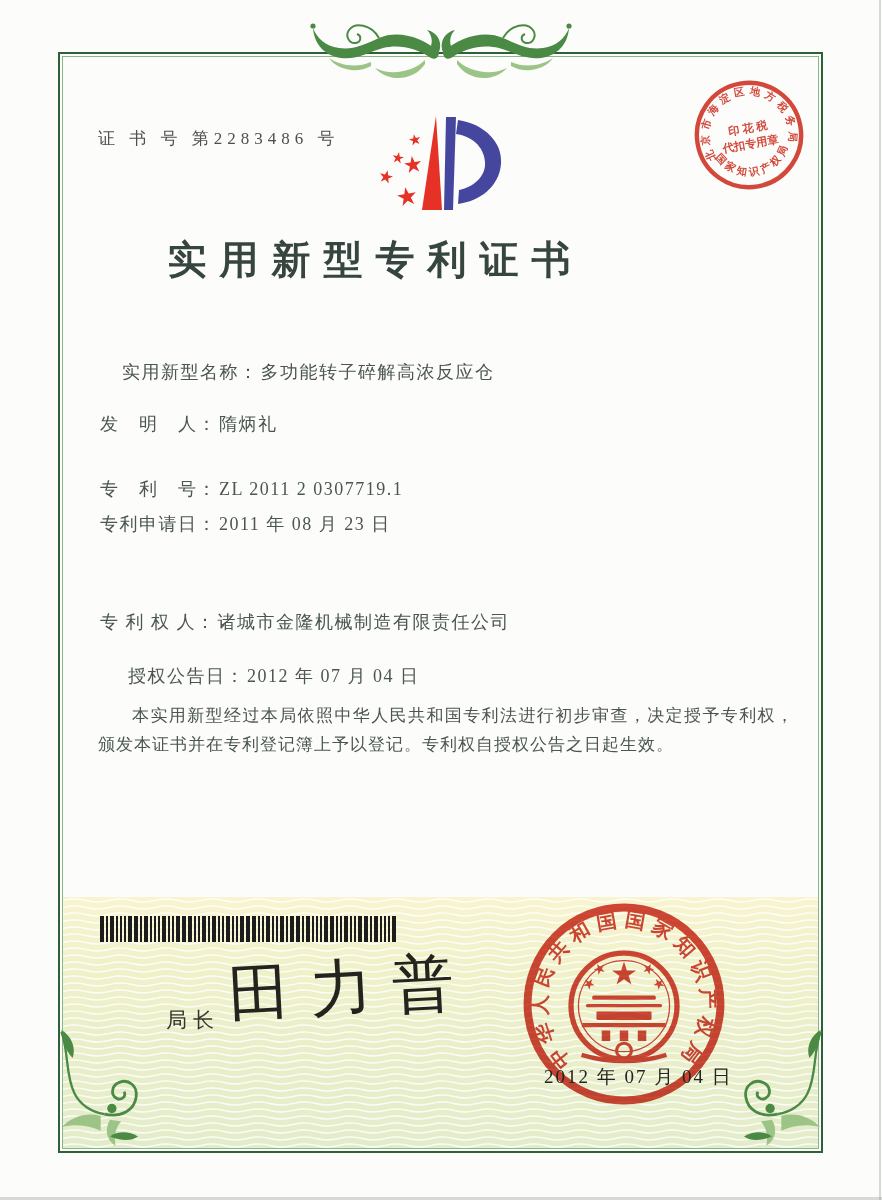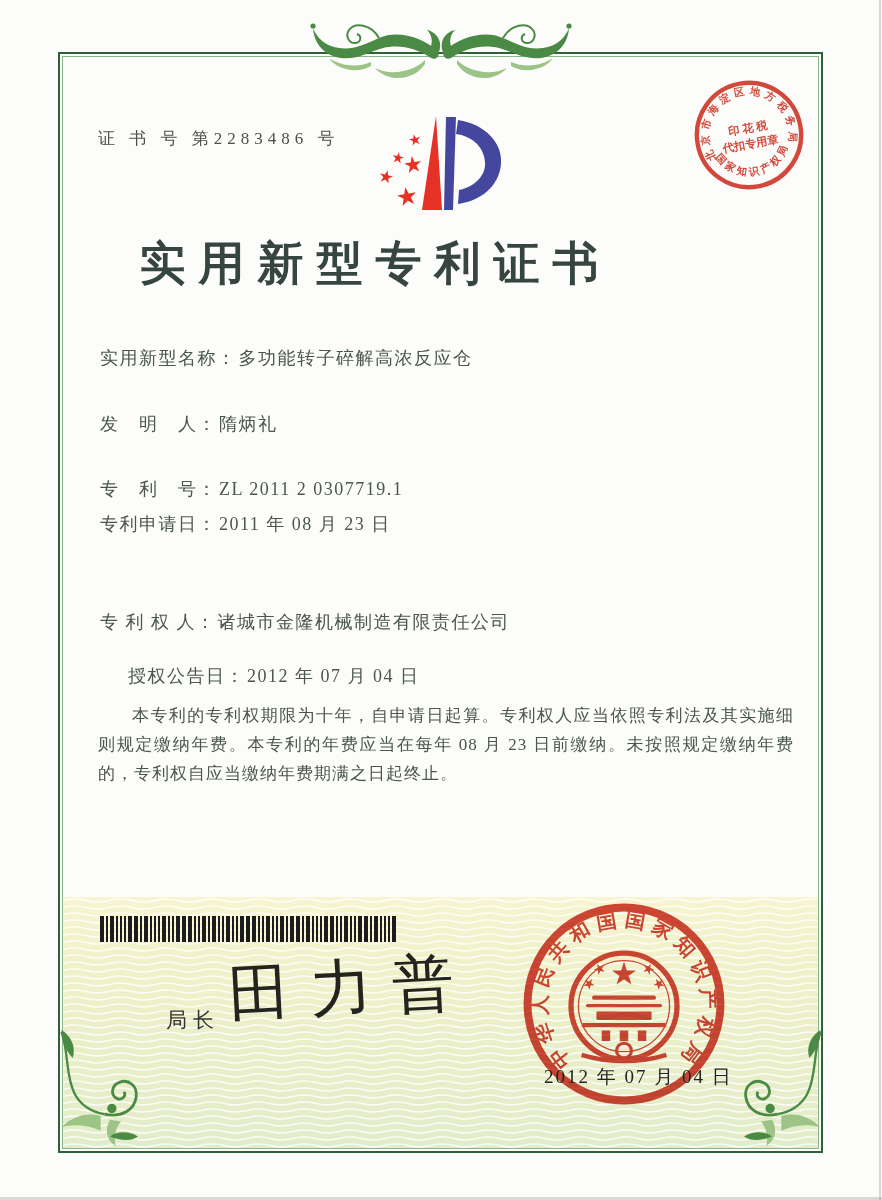--- a/index.html
+++ b/index.html
@@ -18,24 +18,24 @@
   
   .frame{position:absolute;left:58px;top:52px;width:761px;height:1097px;
          border:2px solid var(--frame-green);}
   .frame-inner{position:absolute;left:2px;top:2px;right:2px;bottom:2px;
                border:1px solid var(--frame-green-light);}
   
   .guilloche{position:absolute;left:63px;top:897px;width:755px;height:251px;z-index:1;}
   
   .cert-no{position:absolute;left:98px;top:114px;font-size:17px;letter-spacing:5px;color:#4f4f4c;z-index:2;margin-top:13px;}
   .title{position:absolute;left:0;top:233px;width:738px;text-align:center;
-         font-size:46px;font-weight:600;letter-spacing:13px;text-indent:13px;color:#36453f;z-index:2;}
+         font-size:39px;font-weight:600;letter-spacing:13px;text-indent:13px;color:#36453f;z-index:2;}
   .fields{position:absolute;left:100px;top:0;width:680px;z-index:2;}
   .field-row{position:absolute;left:0;font-size:18px;letter-spacing:1.5px;white-space:nowrap;color:var(--body-text);}
-  .field-row:nth-of-type(1){top:346px;}
+  .field-row:nth-of-type(1){top:360px;margin-left:22px;}
   .field-row:nth-of-type(2){top:412px;}
   .field-row:nth-of-type(3){top:477px;}
   .field-row:nth-of-type(4){top:512px;}
   .field-row:nth-of-type(5){top:610px;}
   .field-row:nth-of-type(6){top:664px;margin-left:28px;}
   .f-value{margin-left:2px;}
   .paras{position:absolute;left:98px;top:701px;width:696px;z-index:2;}
   .paras p{margin:0;font-size:17px;line-height:29px;text-align:justify;
            text-indent:2em;letter-spacing:1px;color:var(--body-text);}
   
@@ -177,21 +177,21 @@
     </div>
     <div class="field-row">
       <span class="f-label">专 利 权 人：</span><span class="f-value">诸城市金隆机械制造有限责任公司</span>
     </div>
     <div class="field-row">
       <span class="f-label">授权公告日：</span><span class="f-value">2012 年 07 月 04 日</span>
     </div>
   </div>
 
   <div class="paras">
-    <p>本专利的专利权期限为十年，自申请日起算。专利权人应当依照专利法及其实施细则规定缴纳年费。本专利的年费应当在每年 08 月 23 日前缴纳。未按照规定缴纳年费的，专利权自应当缴纳年费期满之日起终止。</p>
+    <p>本实用新型经过本局依照中华人民共和国专利法进行初步审查，决定授予专利权，颁发本证书并在专利登记簿上予以登记。专利权自授权公告之日起生效。</p>
   </div>
 
   <div class="barcode">
       <div class="bar" style="width: 4px; margin-right: 2px;"></div>
       <div class="bar" style="width: 2px; margin-right: 2px;"></div>
       <div class="bar" style="width: 4px; margin-right: 2px;"></div>
       <div class="bar" style="width: 2px; margin-right: 2px;"></div>
       <div class="bar" style="width: 2px; margin-right: 2px;"></div>
       <div class="bar" style="width: 2px; margin-right: 2px;"></div>
       <div class="bar" style="width: 4px; margin-right: 2px;"></div>

